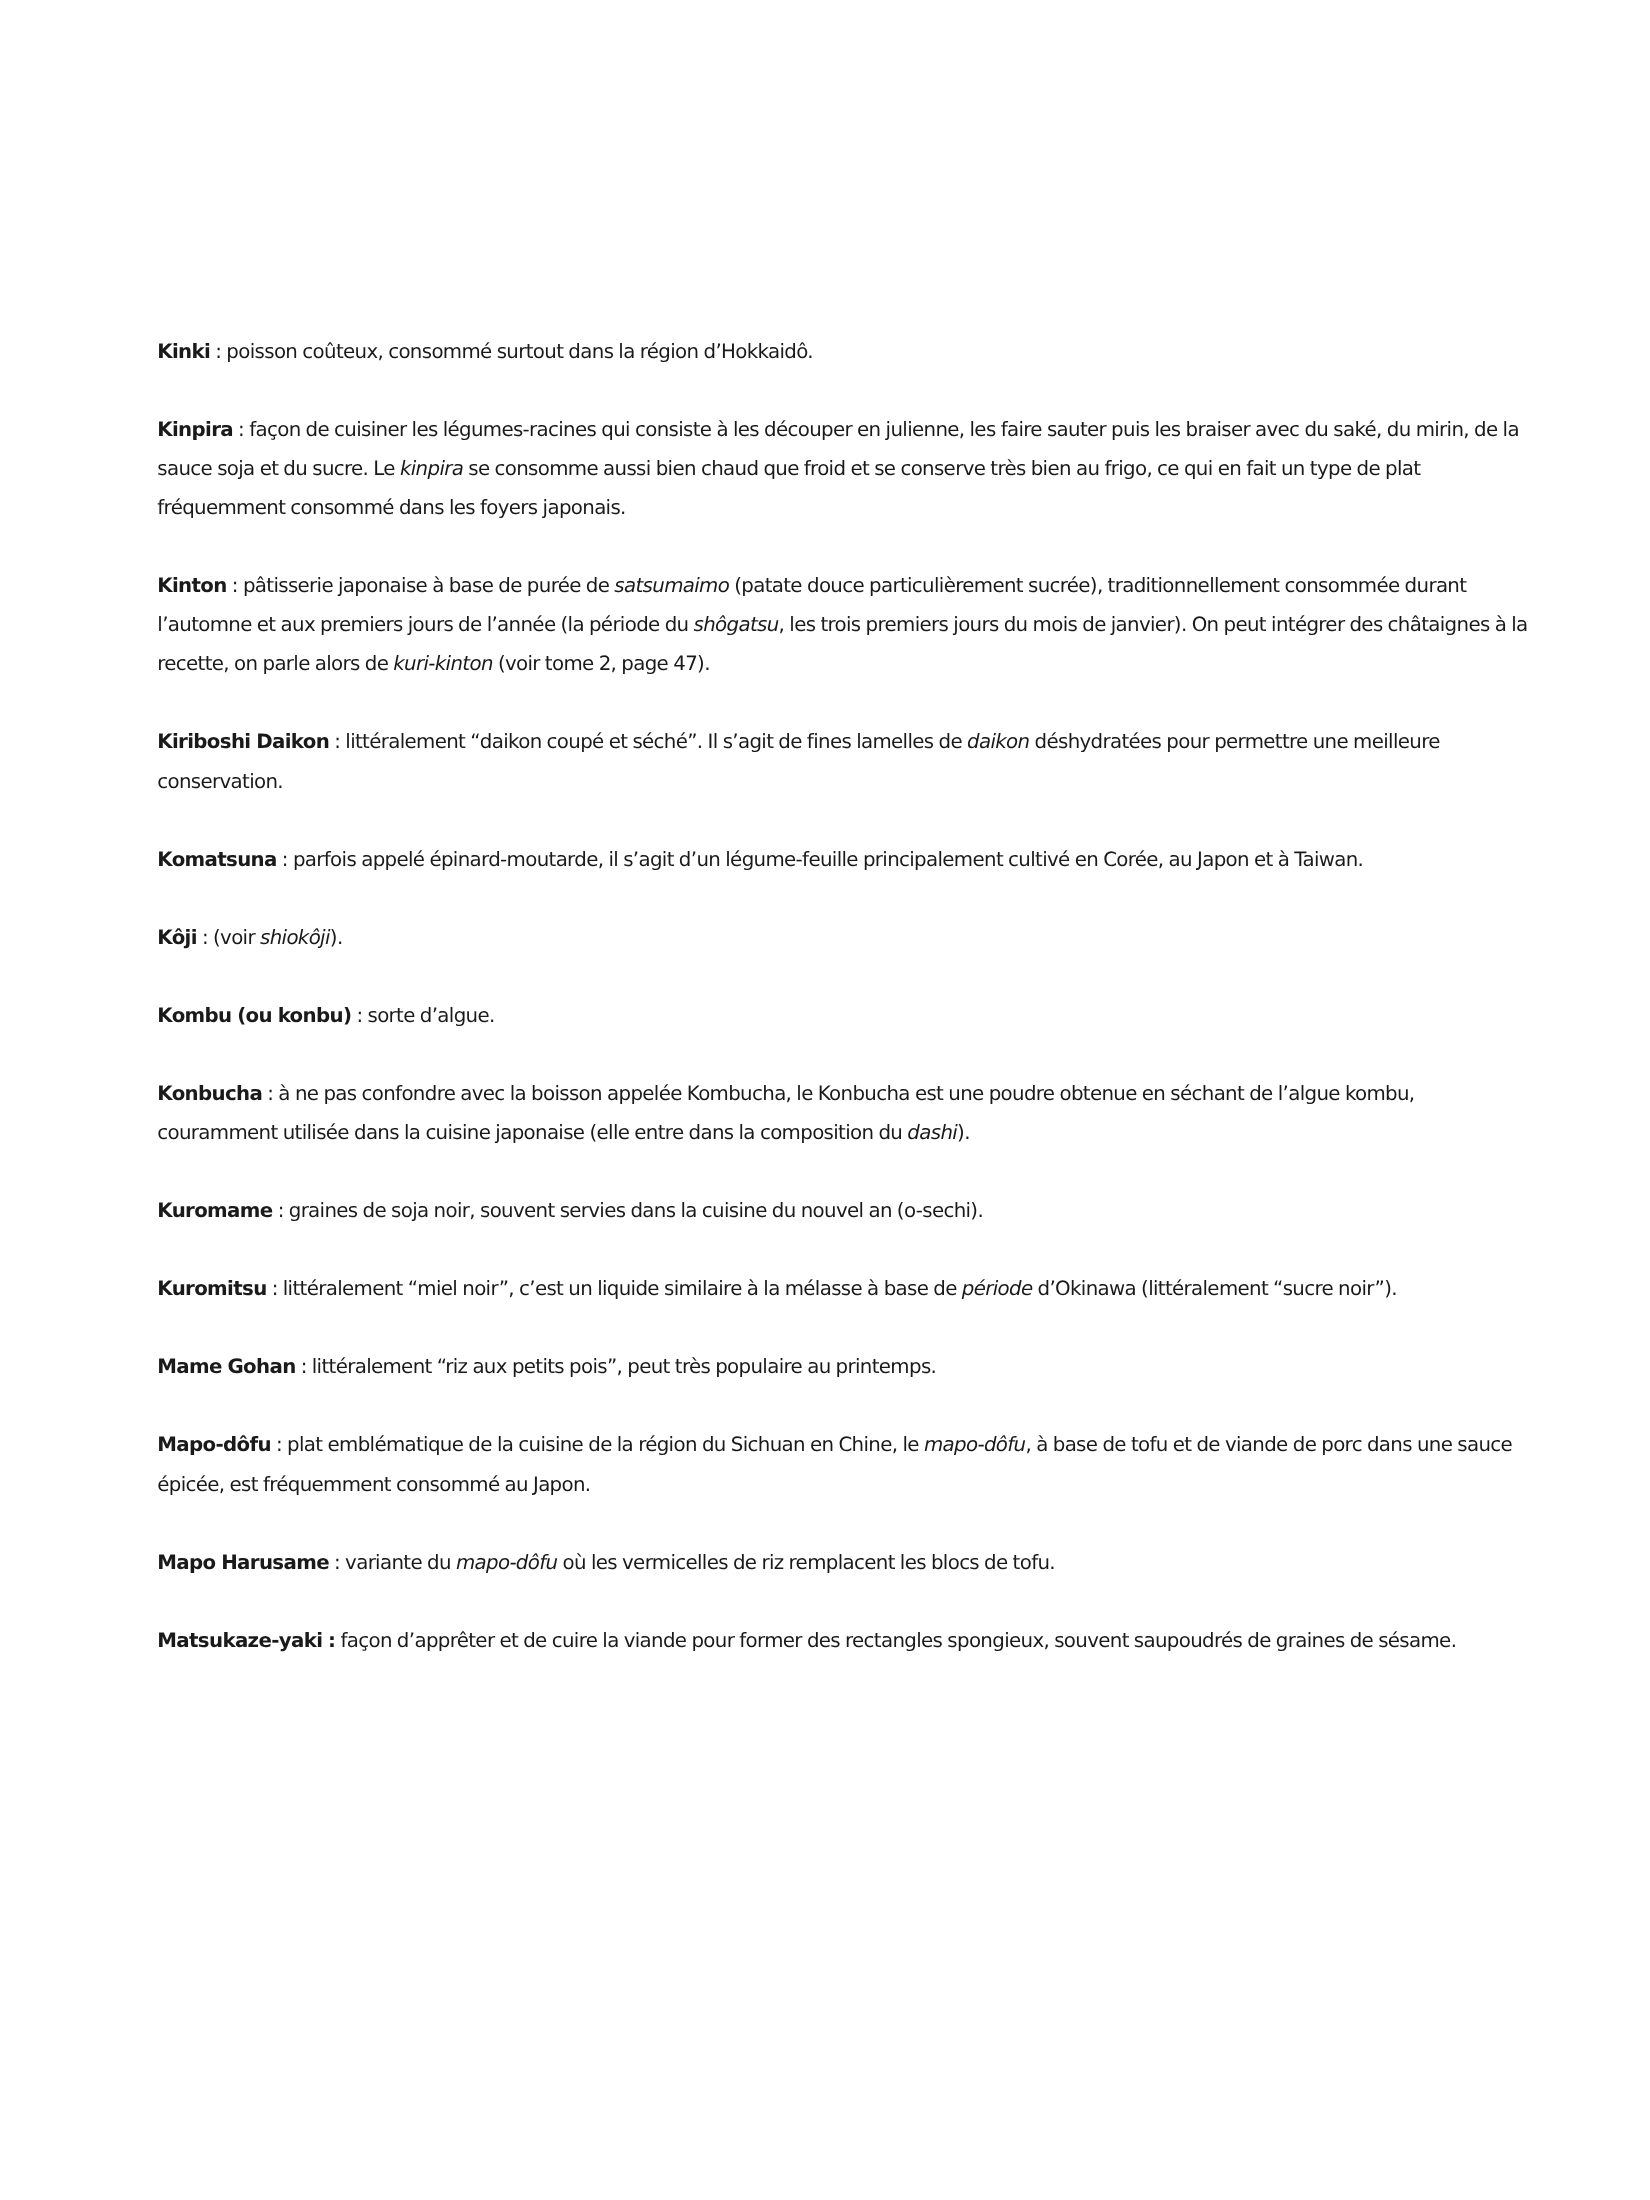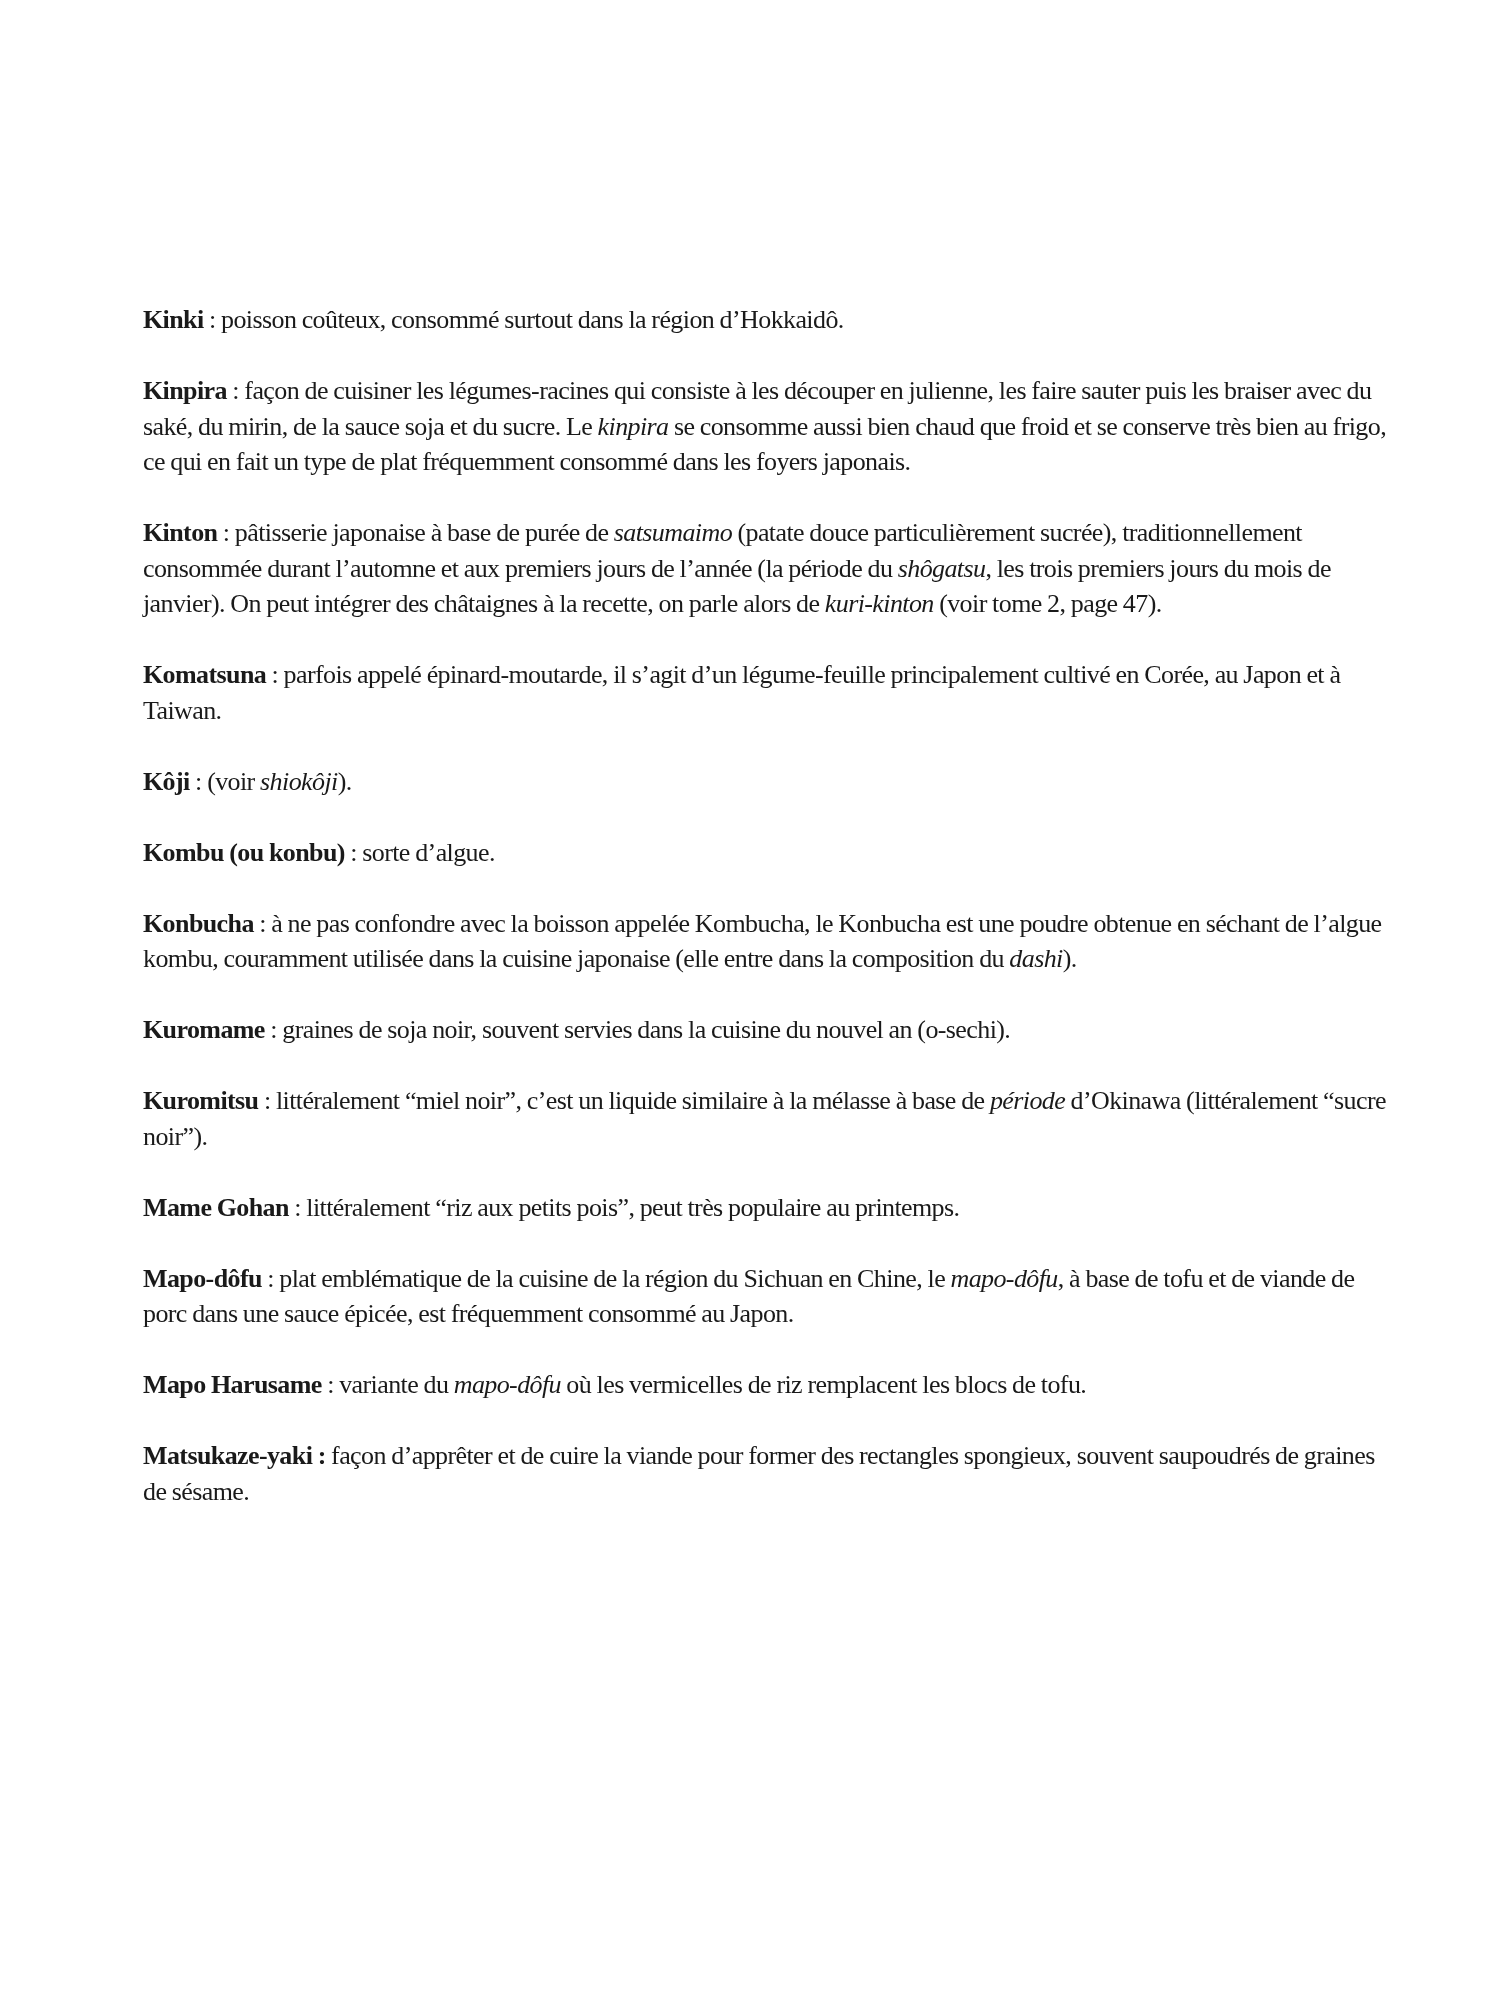--- a/index.html
+++ b/index.html
@@ -1,29 +1,30 @@
 <!DOCTYPE html>
 <html><head>
 <meta charset="utf-8">
 <style>
   html, body { margin:0; padding:0; background:#ffffff; }
   body { width:1500px; height:2000px; position:relative; overflow:hidden;
          font-family:"DejaVu Sans", sans-serif; color:#1a1a1a; }
   .page { position:absolute; left:143px; top:302px; width:1250px; }
-  .entry { font-size:26px; line-height:35.5px; margin:0 0 35.5px 0; letter-spacing:-0.6px; word-spacing:-0.5px;font-family:Liberation Serif, serif; }
+  .entry { font-size:18px; line-height:35.5px; margin:0 0 35.5px 0; letter-spacing:-0.6px; word-spacing:-0.5px; }
   .entry b { font-weight:bold; }
   .entry i { font-style:italic; }
 </style>
 </head>
 <body>
 
 <div class="page" id="glossary">
     <p class="entry"><b>Kinki</b><span> : poisson coûteux, consommé surtout dans la région d’Hokkaidô.</span></p>
     <p class="entry"><b>Kinpira</b><span> : façon de cuisiner les légumes-racines qui consiste à les découper en julienne, les faire sauter puis les braiser avec du saké, du mirin, de la sauce soja et du sucre. Le </span><i>kinpira</i><span> se consomme aussi bien chaud que froid et se conserve très bien au frigo, ce qui en fait un type de plat fréquemment consommé dans les foyers japonais.</span></p>
     <p class="entry"><b>Kinton</b><span> : pâtisserie japonaise à base de purée de </span><i>satsumaimo</i><span> (patate douce particulièrement sucrée), traditionnellement consommée durant l’automne et aux premiers jours de l’année (la période du </span><i>shôgatsu</i><span>, les trois premiers jours du mois de janvier). On peut intégrer des châtaignes à la recette, on parle alors de </span><i>kuri-kinton</i><span> (voir tome 2, page 47).</span></p>
+    <p class="entry"><b>Kiriboshi Daikon</b><span> : littéralement “daikon coupé et séché”. Il s’agit de fines lamelles de </span><i>daikon</i><span> déshydratées pour permettre une meilleure conservation.</span></p>
     <p class="entry"><b>Komatsuna</b><span> : parfois appelé épinard-moutarde, il s’agit d’un légume-feuille principalement cultivé en Corée, au Japon et à Taiwan.</span></p>
     <p class="entry"><b>Kôji</b><span> : (voir </span><i>shiokôji</i><span>).</span></p>
     <p class="entry"><b>Kombu (ou konbu)</b><span> : sorte d’algue.</span></p>
     <p class="entry"><b>Konbucha</b><span> : à ne pas confondre avec la boisson appelée Kombucha, le Konbucha est une poudre obtenue en séchant de l’algue kombu, couramment utilisée dans la cuisine japonaise (elle entre dans la composition du </span><i>dashi</i><span>).</span></p>
     <p class="entry"><b>Kuromame</b><span> : graines de soja noir, souvent servies dans la cuisine du nouvel an (o-sechi).</span></p>
     <p class="entry"><b>Kuromitsu</b><span> : littéralement “miel noir”, c’est un liquide similaire à la mélasse à base de </span><i>période</i><span> d’Okinawa (littéralement “sucre noir”).</span></p>
     <p class="entry"><b>Mame Gohan</b><span> : littéralement “riz aux petits pois”, peut très populaire au printemps.</span></p>
     <p class="entry"><b>Mapo-dôfu</b><span> : plat emblématique de la cuisine de la région du Sichuan en Chine, le </span><i>mapo-dôfu</i><span>, à base de tofu et de viande de porc dans une sauce épicée, est fréquemment consommé au Japon.</span></p>
     <p class="entry"><b>Mapo Harusame</b><span> : variante du </span><i>mapo-dôfu</i><span> où les vermicelles de riz remplacent les blocs de tofu.</span></p>
     <p class="entry"><b>Matsukaze-yaki :</b><span> façon d’apprêter et de cuire la viande pour former des rectangles spongieux, souvent saupoudrés de graines de sésame.</span></p>

